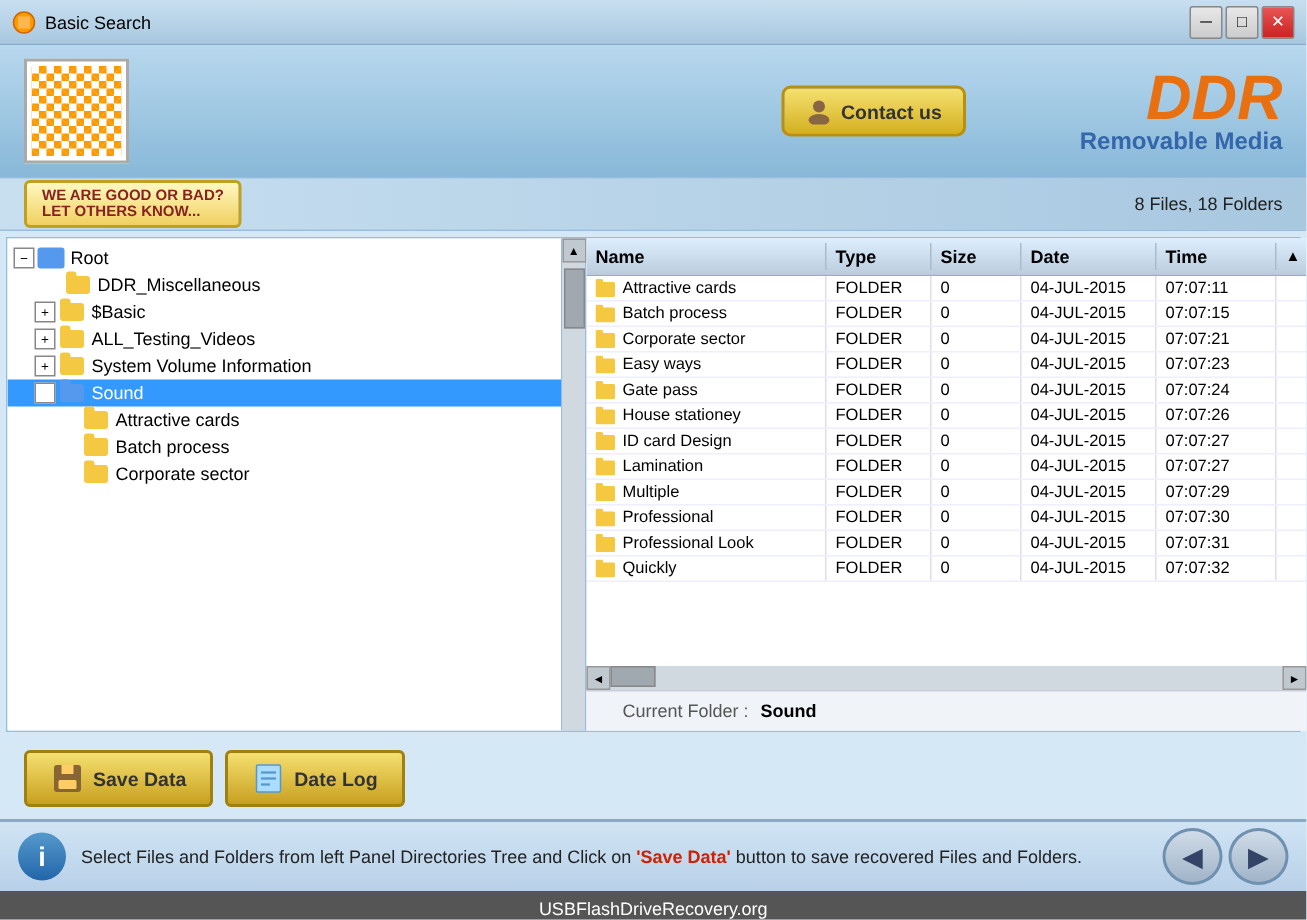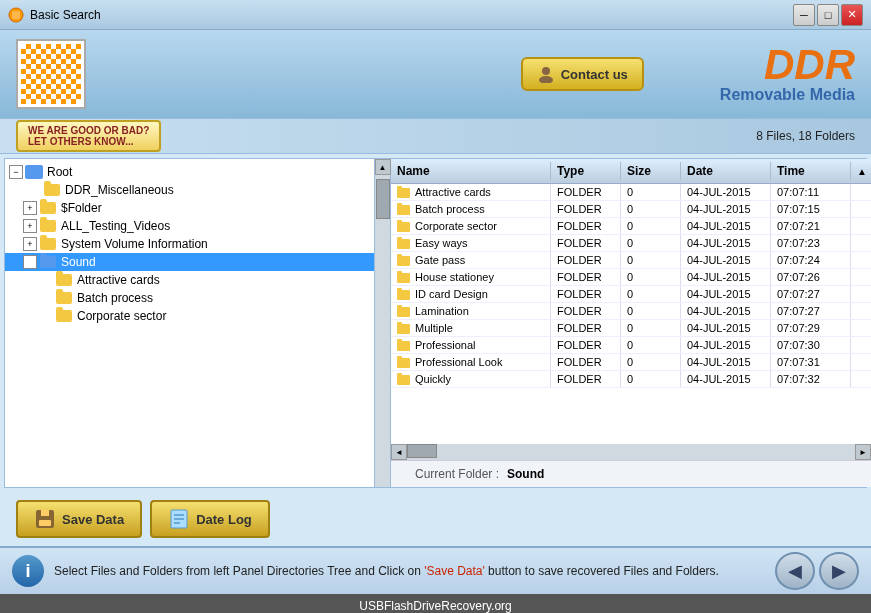--- a/index.html
+++ b/index.html
@@ -398,21 +398,21 @@
       color: white;
       font-size: 18px;
       font-weight: bold;
       flex-shrink: 0;
     }
     .status-text {
       font-size: 12px;
       color: #222;
       flex: 1;
     }
-    .status-text span { color: #cc2200; font-weight: normal; }
+    .status-text span { color: #cc2200; font-weight: bold; }
     .nav-btns {
       display: flex;
       gap: 4px;
     }
     .nav-btn {
       width: 40px;
       height: 38px;
       background: linear-gradient(to bottom, #d0dce8, #a0b4c8);
       border: 2px solid #7090b0;
       border-radius: 50%;
@@ -496,21 +496,21 @@
           <div class="folder-yellow"></div>
         </span>
       <span class="item-label">DDR_Miscellaneous</span>
     </div>
 
     <div class="tree-item" style="padding-left: 18px;">
       <span class="expand-btn">+</span>
       <span class="folder-icon">
           <div class="folder-yellow"></div>
         </span>
-      <span class="item-label">$Folder</span>
+      <span class="item-label">$Basic</span>
     </div>
 
     <div class="tree-item" style="padding-left: 18px;">
       <span class="expand-btn">+</span>
       <span class="folder-icon">
           <div class="folder-yellow"></div>
         </span>
       <span class="item-label">ALL_Testing_Videos</span>
     </div>
 

